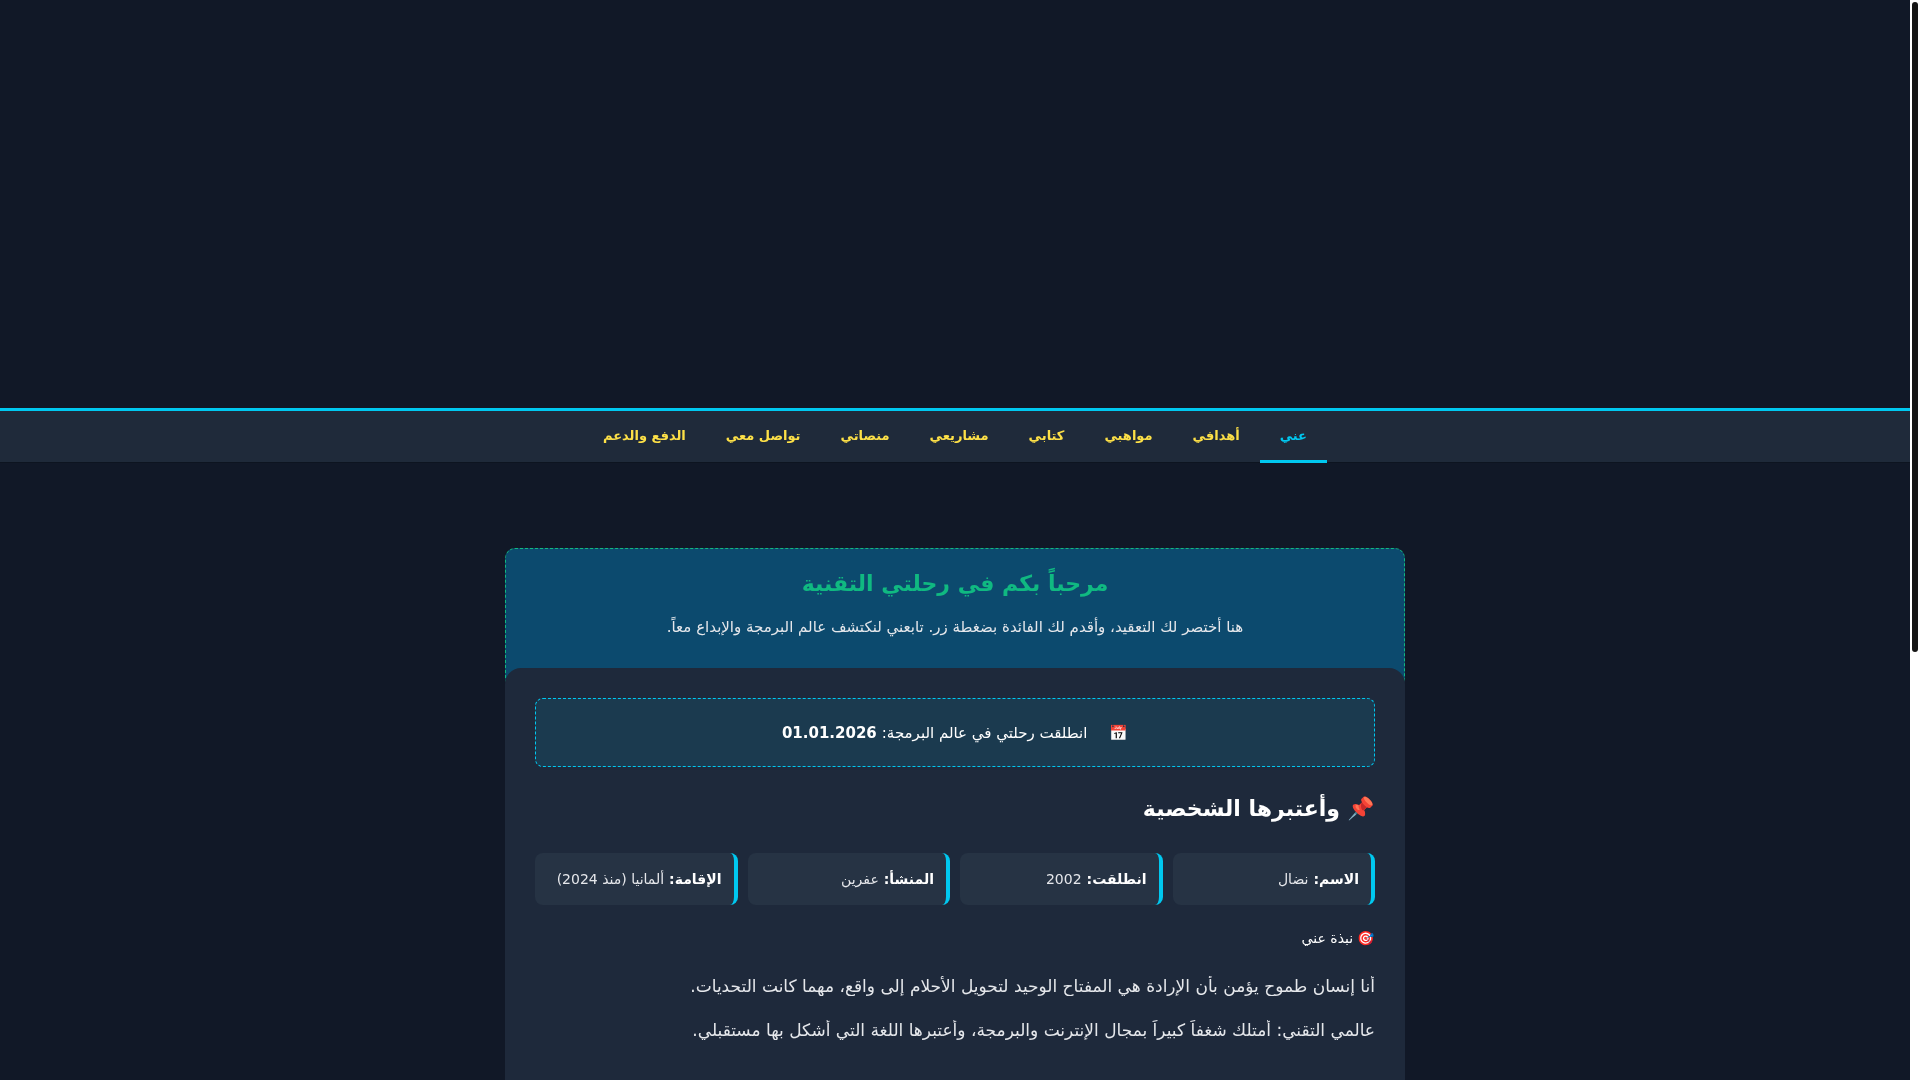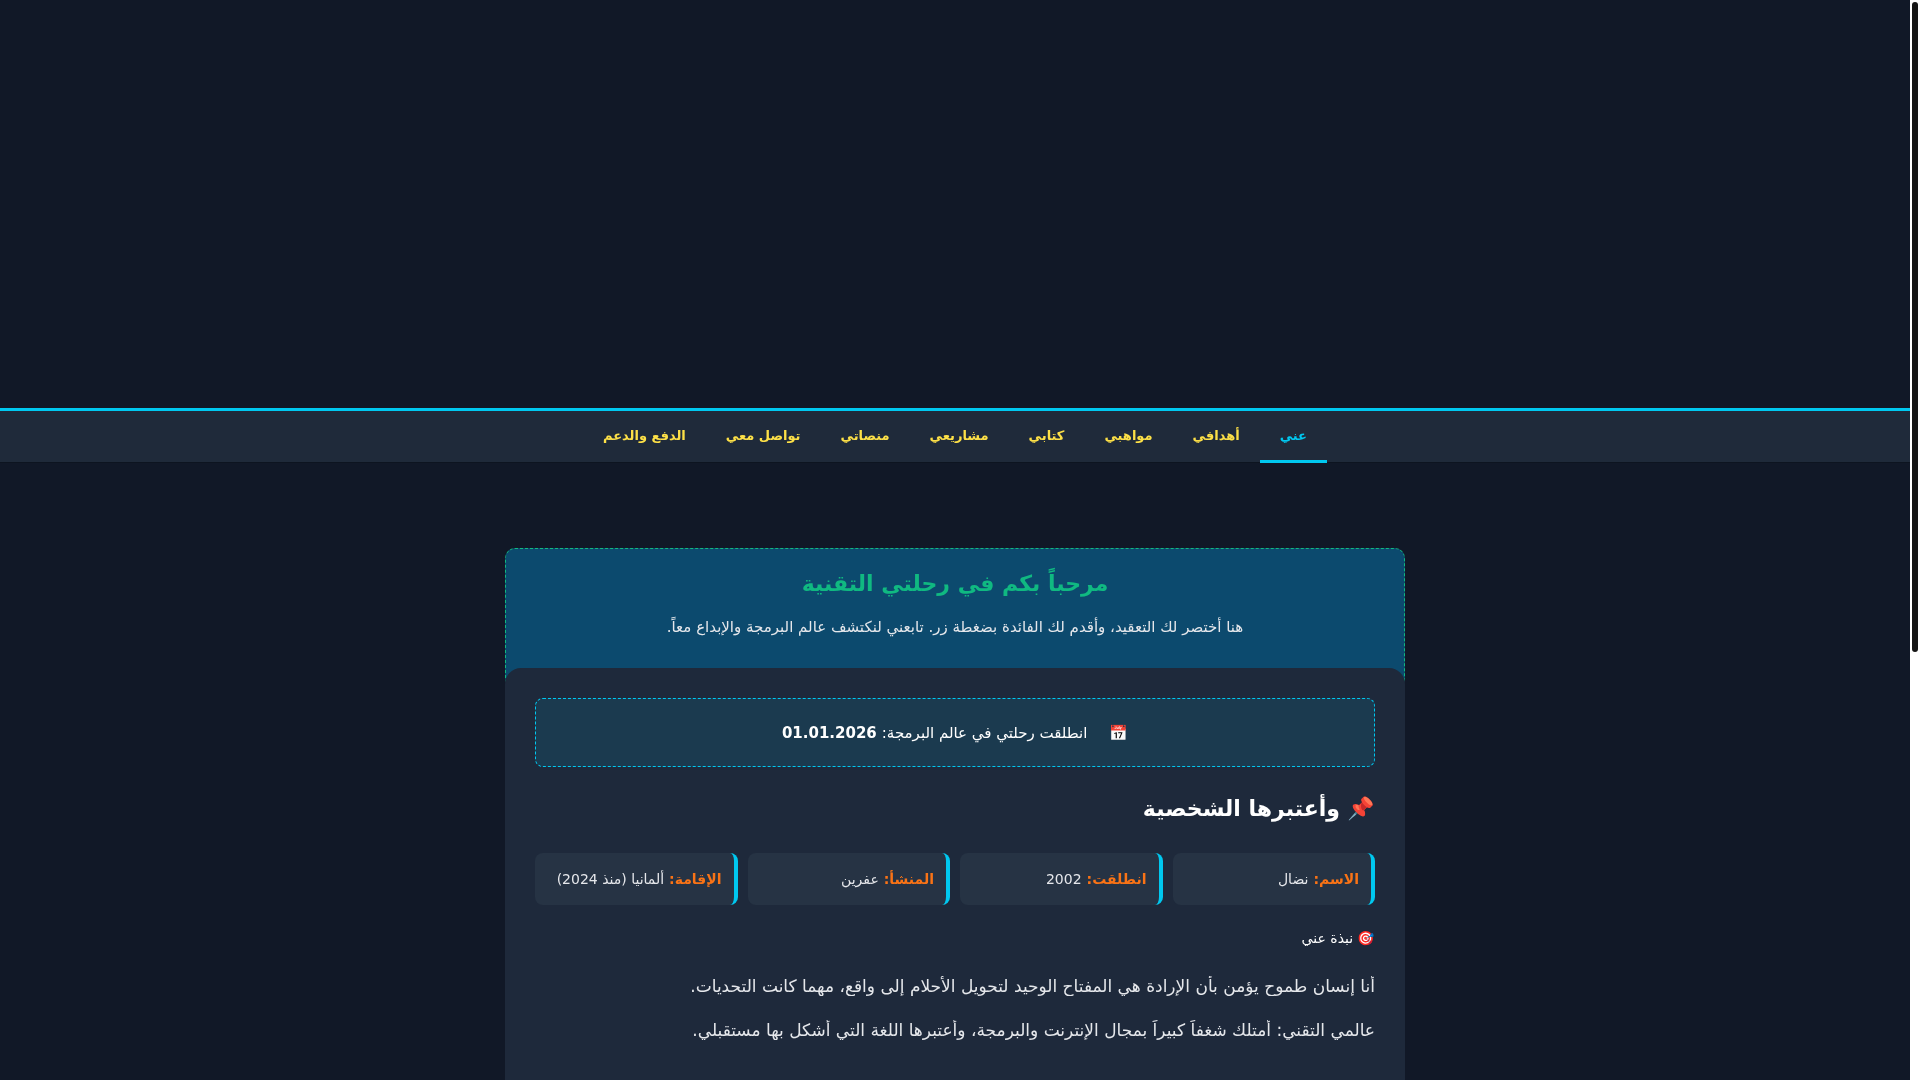--- a/index.html
+++ b/index.html
@@ -70,21 +70,21 @@
     font-size:22px; font-weight:bold; color:#ffffff;
   }
   .info-grid {
     position:absolute; left:30px; right:30px; top:185px; height:52px;
     display:flex; gap:10px; direction:rtl;
   }
   .info-item {
     flex:1; background:#263344; border-radius:8px; border-right:4px solid #00c8f0;
     display:flex; align-items:center; padding:0 12px; font-size:14px; color:#e5e7eb;
   }
-  .info-item b { color:#f97316; margin-left:5px; }
+  .info-item b { color:#ffffff; margin-left:5px; }
   .about-title {
     position:absolute; right:30px; top:262px; font-size:14px; font-weight:normal; color:#ffffff;
   }
   .about-p {
     position:absolute; right:30px; left:24px; font-size:17px; color:#e5e7eb; margin:0; white-space:nowrap; overflow:hidden;
   }
   .scrollbar-track { position:absolute; left:1910px; top:0; width:10px; height:1080px; background:#ffffff; }
   .scrollbar-thumb { position:absolute; left:1912px; top:2px; width:6px; height:650px; background:#151515; border-radius:3px; cursor:pointer; }
 </style>
 </head>

